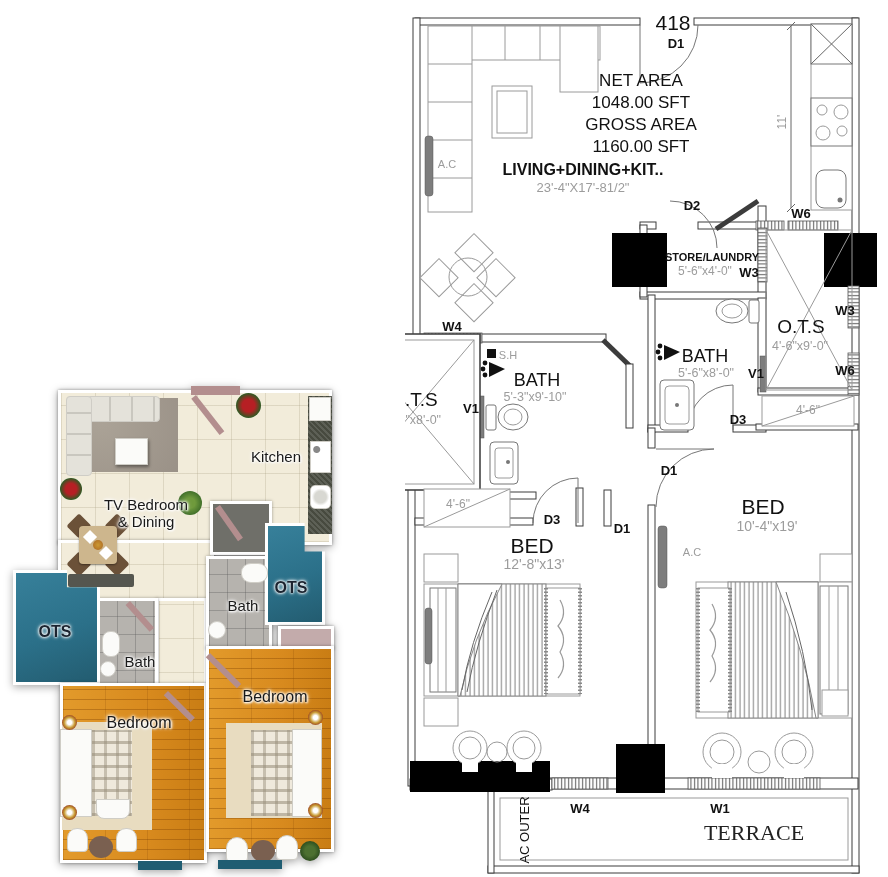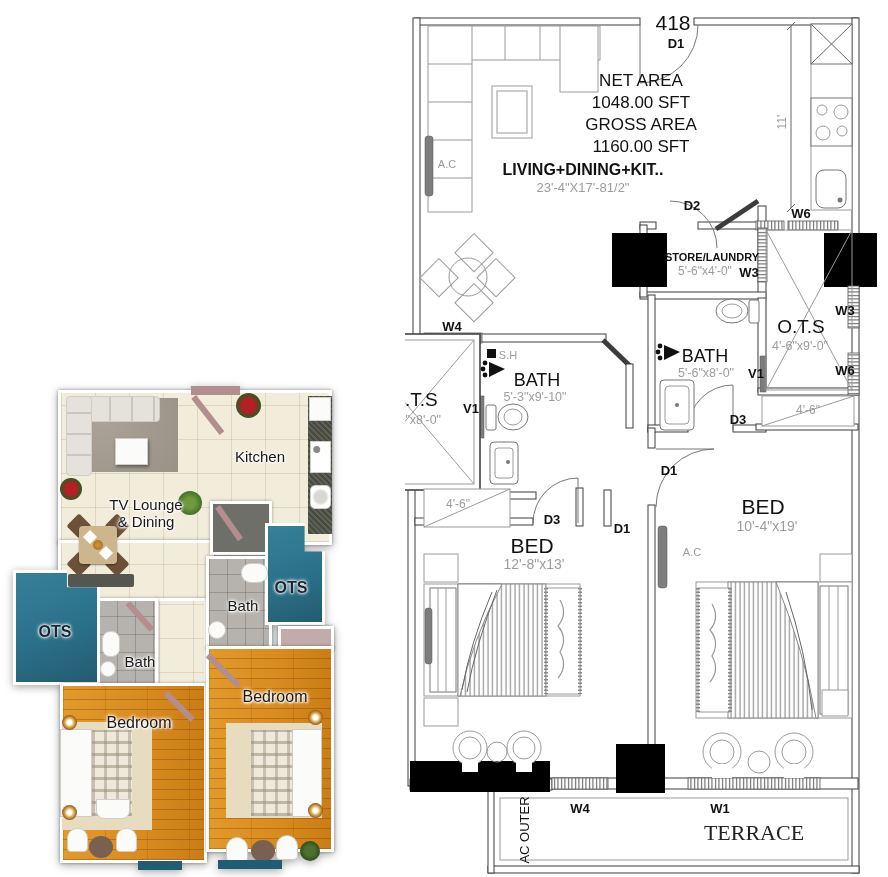--- a/index.html
+++ b/index.html
@@ -128,23 +128,23 @@
     <div class="pc plaid" style="left:239px;top:345px;width:41px;height:86px;"></div>
     <div class="pc white" style="left:280px;top:344px;width:30px;height:88px;"></div>
     <div class="pc round" style="left:296px;top:325px;width:15px;height:15px;background:radial-gradient(circle,#fff 20%,#c89a32 50%,#8d2c20 80%);"></div>
     <div class="pc round" style="left:296px;top:418px;width:15px;height:15px;background:radial-gradient(circle,#fff 20%,#c89a32 50%,#8d2c20 80%);"></div>
     <div class="pc white" style="left:214px;top:452px;width:22px;height:25px;border-radius:11px 11px 4px 4px;"></div>
     <div class="pc white" style="left:264px;top:450px;width:22px;height:25px;border-radius:11px 11px 4px 4px;"></div>
     <div class="pc round" style="left:239px;top:455px;width:24px;height:22px;background:#7a6050;"></div>
     <div class="pc round" style="left:288px;top:456px;width:20px;height:20px;background:radial-gradient(circle,#4c7030 35%,#2a4a1c 75%);"></div>
     <div class="pc" style="left:206px;top:475px;width:64px;height:9px;background:var(--c-teal-dark,#1f5d72);"></div>
 
-    <div class="lbl" style="left:248px;top:72px;">Kitchen</div>
+    <div class="lbl" style="left:264px;top:72px;">Kitchen</div>
     <div class="lbl" style="left:134px;top:128px;">
-      <div>TV Lounge</div>
+      <div>TV Bedroom</div>
       <div>&amp; Dining</div>
     </div>
     <div class="lbl" style="left:231px;top:221px;">Bath</div>
     <div class="lbl" style="left:128px;top:277px;">Bath</div>
     <div class="lblw" style="left:279px;top:203px;">OTS</div>
     <div class="lblw" style="left:43px;top:247px;">OTS</div>
     <div class="lbl" style="left:127px;top:338px;font-size:16px;">Bedroom</div>
     <div class="lbl" style="left:263px;top:312px;font-size:16px;">Bedroom</div>
   </div>
 

